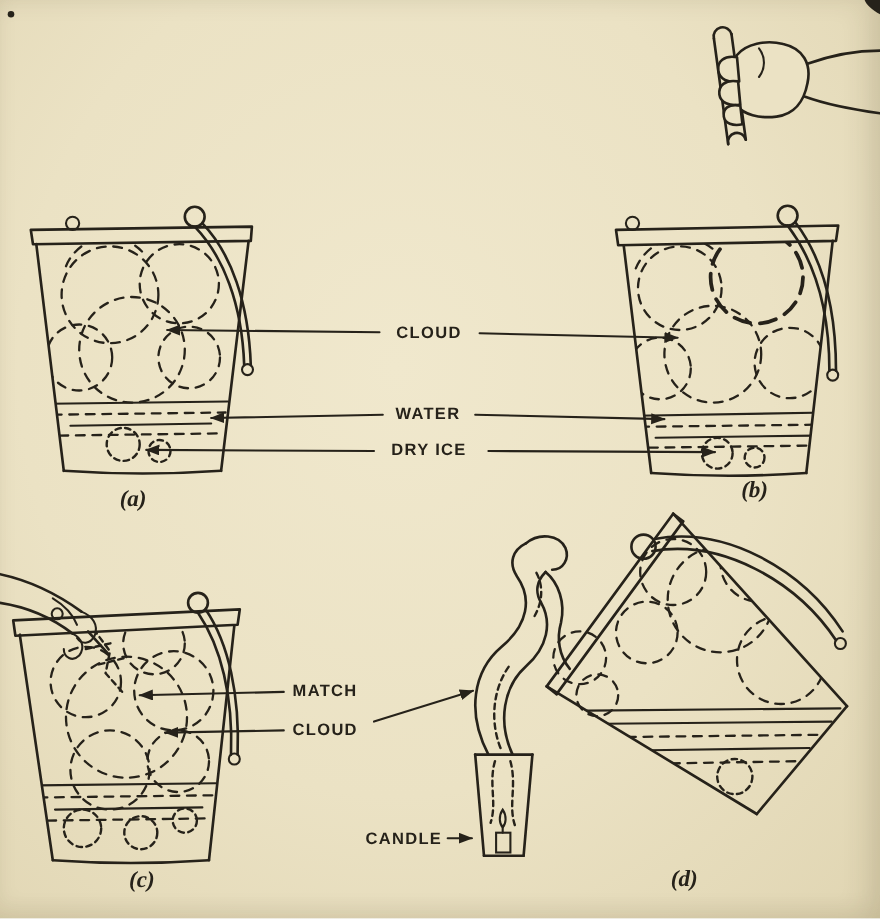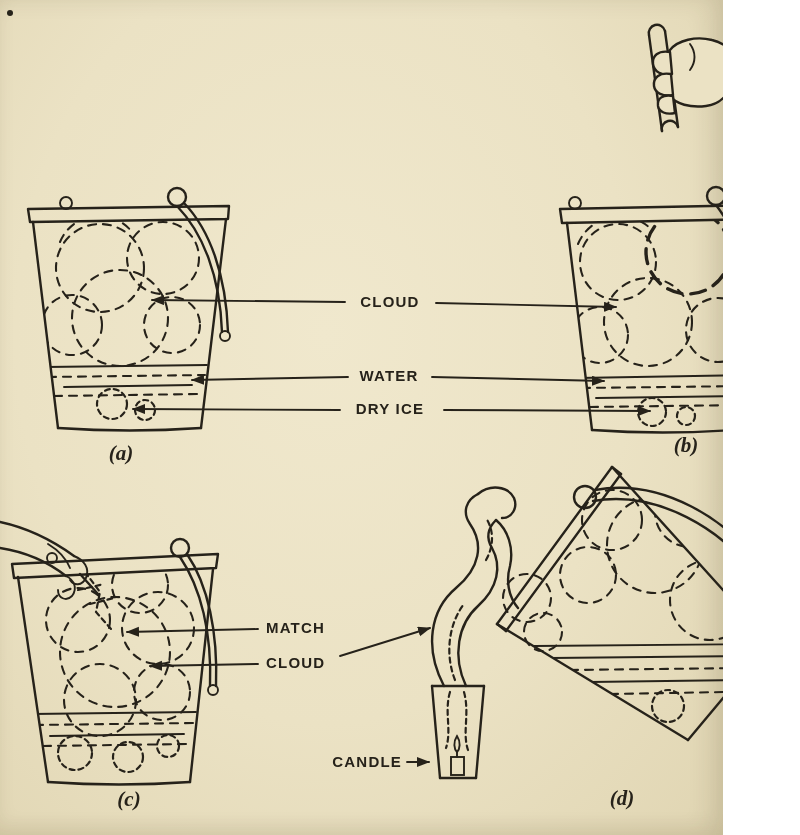--- a/index.html
+++ b/index.html
@@ -1,19 +1,19 @@
 <!DOCTYPE html>
 <html style="--bg: #ebe2c4; --ink: #26221a;"><head>
 <meta charset="utf-8">
 <style>
   :root { --bg:#ebe2c4; --ink:#26221a; }
   * { box-sizing:border-box; }
   body { margin:0; font-family:"Liberation Sans", sans-serif; }
   .page {
-    width:723px; height:835px; position:relative; overflow:hidden;
+    width:800px; height:835px; position:relative; overflow:hidden;
     background: radial-gradient(ellipse at 45% 40%, #f0e8cd 0%, var(--bg) 55%, #e0d5b2 100%);
     box-shadow: inset -14px 0 22px rgba(60,45,20,.10), inset 0 -10px 18px rgba(60,45,20,.06);
   }
   svg { position:absolute; inset:0; }
   .ln   { fill:none; stroke:var(--ink); stroke-width:2.4; stroke-linecap:round; stroke-linejoin:round; }
   .thin { fill:none; stroke:var(--ink); stroke-width:1.9; stroke-linecap:round; }
   .dash { fill:none; stroke:var(--ink); stroke-width:2.1; stroke-linecap:round; stroke-dasharray:8 7; }
   .dash2{ fill:none; stroke:var(--ink); stroke-width:2.2; stroke-linecap:round; stroke-dasharray:5 4; }
   .bdash{ fill:none; stroke:var(--ink); stroke-width:3.4; stroke-linecap:round; stroke-dasharray:15 9; }
   .fillbg { fill:var(--bg); stroke:var(--ink); stroke-width:2.4; stroke-linejoin:round; }

